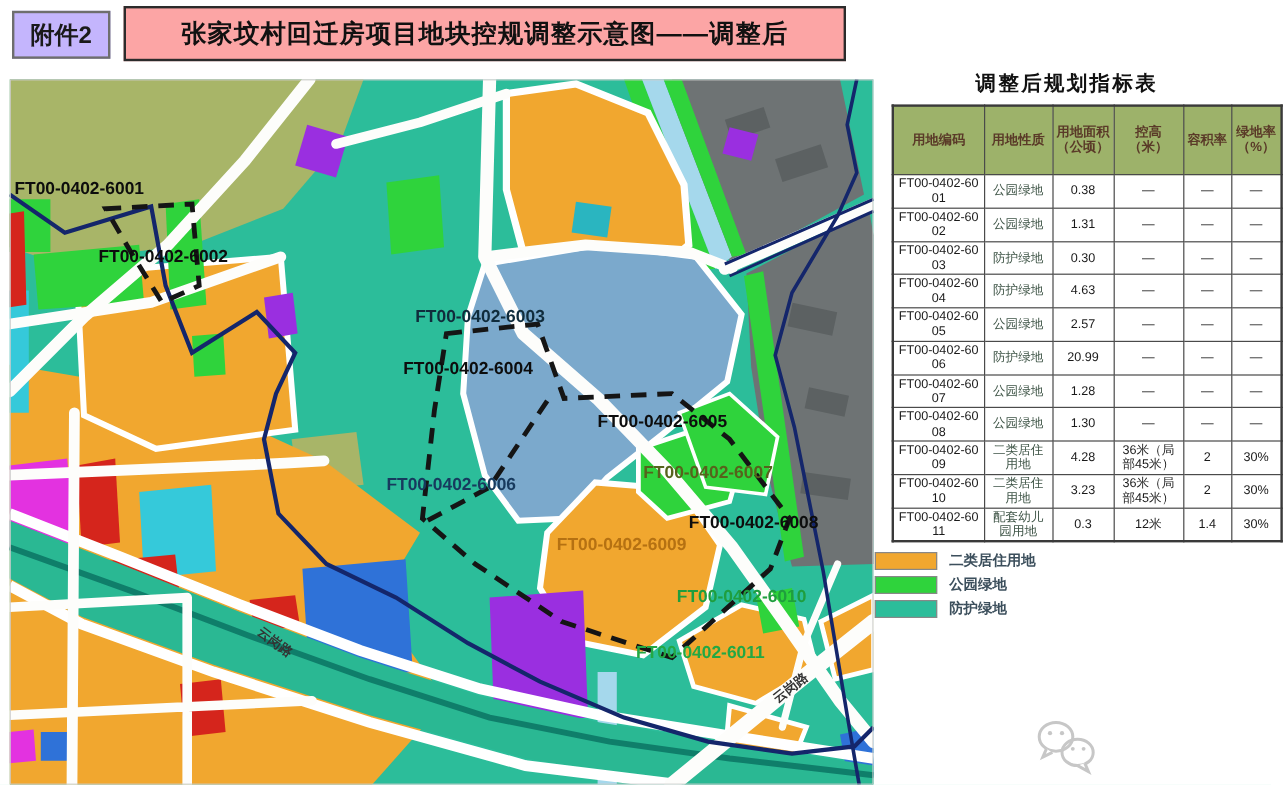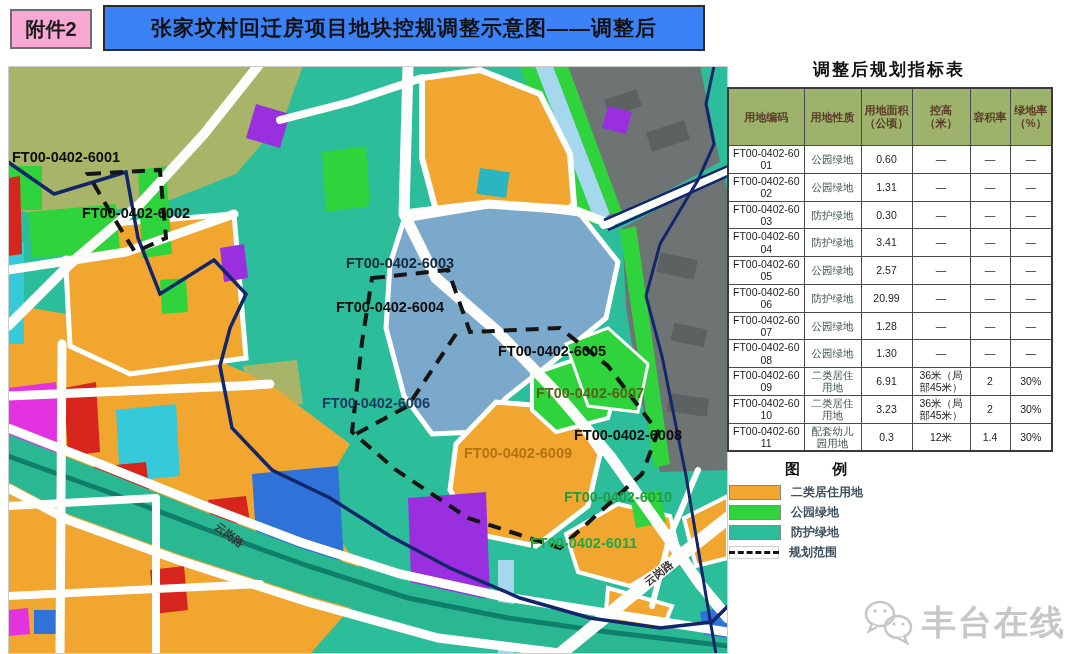--- a/index.html
+++ b/index.html
@@ -1,31 +1,31 @@
 <!DOCTYPE html>
 <html><head>
 <meta charset="utf-8">
 <style>
   html,body{margin:0;padding:0;background:#ffffff;}
   body{width:1070px;height:654px;position:relative;overflow:hidden;
        font-family:"Liberation Sans","DejaVu Sans",sans-serif;color:#111;}
   
   .badge{position:absolute;left:10px;top:9px;width:78px;height:36px;
-         background:#f9a8d4;border:2px solid #6e6e6e;display:flex;
+         background:#c4b5fd;border:2px solid #6e6e6e;display:flex;
          align-items:center;justify-content:center;font-size:20px;font-weight:bold;color:#1a1a1a;}
   .title-box{position:absolute;left:103px;top:5px;width:598px;height:42px;
-         background:#3b82f6;border:2px solid #2b2b2b;display:flex;align-items:center;
+         background:#fca5a5;border:2px solid #2b2b2b;display:flex;align-items:center;
          justify-content:center;font-size:21px;font-weight:bold;letter-spacing:1px;color:#111;}
   
   .map-wrap{position:absolute;left:8px;top:66px;width:720px;height:588px;background:#fff;}
   .map-wrap svg{display:block;}
   
   .panel{position:absolute;left:727px;top:56px;width:324px;}
   .tbl-title{text-align:center;font-size:17px;font-weight:bold;letter-spacing:2px;color:#111;margin:2px 0 6px 0;}
-  table.spec{border-collapse:collapse;width:100%;table-layout:fixed;background:#fff;}
+  table.spec{border-collapse:collapse;width:100%;table-layout:fixed;background:#fff;margin-left:16px;}
   table.spec th,table.spec td{border:1px solid #4a4a4a;padding:1px 2px;
       font-size:10.5px;line-height:1.18;text-align:center;vertical-align:middle;word-break:break-all;}
   table.spec th{background:#9db26a;color:#5a3a28;font-weight:bold;font-size:11px;height:54px;}
   table.spec{border:2px solid #3a3a3a;}
   td.code{color:#1a1a1a;}
   td.nature{color:#3f5547;}
   td.num{color:#1a1a1a;}
   
   .legend{margin-top:8px;}
   .legend-title{font-size:15px;font-weight:bold;letter-spacing:14px;color:#111;margin:2px 0 6px 58px;}
@@ -204,21 +204,21 @@
           <th>用地面积（公顷）</th>
           <th>控高（米）</th>
           <th>容积率</th>
           <th>绿地率（%）</th>
         </tr>
       </thead>
     <tbody>
         <tr>
           <td class="code">FT00-0402-6001</td>
           <td class="nature">公园绿地</td>
-          <td class="num">0.60</td>
+          <td class="num">0.38</td>
           <td class="num">—</td>
           <td class="num">—</td>
           <td class="num">—</td>
         </tr>
         <tr>
           <td class="code">FT00-0402-6002</td>
           <td class="nature">公园绿地</td>
           <td class="num">1.31</td>
           <td class="num">—</td>
           <td class="num">—</td>
@@ -228,21 +228,21 @@
           <td class="code">FT00-0402-6003</td>
           <td class="nature">防护绿地</td>
           <td class="num">0.30</td>
           <td class="num">—</td>
           <td class="num">—</td>
           <td class="num">—</td>
         </tr>
         <tr>
           <td class="code">FT00-0402-6004</td>
           <td class="nature">防护绿地</td>
-          <td class="num">3.41</td>
+          <td class="num">4.63</td>
           <td class="num">—</td>
           <td class="num">—</td>
           <td class="num">—</td>
         </tr>
         <tr>
           <td class="code">FT00-0402-6005</td>
           <td class="nature">公园绿地</td>
           <td class="num">2.57</td>
           <td class="num">—</td>
           <td class="num">—</td>
@@ -268,21 +268,21 @@
           <td class="code">FT00-0402-6008</td>
           <td class="nature">公园绿地</td>
           <td class="num">1.30</td>
           <td class="num">—</td>
           <td class="num">—</td>
           <td class="num">—</td>
         </tr>
         <tr>
           <td class="code">FT00-0402-6009</td>
           <td class="nature">二类居住用地</td>
-          <td class="num">6.91</td>
+          <td class="num">4.28</td>
           <td class="num">36米（局部45米）</td>
           <td class="num">2</td>
           <td class="num">30%</td>
         </tr>
         <tr>
           <td class="code">FT00-0402-6010</td>
           <td class="nature">二类居住用地</td>
           <td class="num">3.23</td>
           <td class="num">36米（局部45米）</td>
           <td class="num">2</td>
@@ -293,53 +293,45 @@
           <td class="nature">配套幼儿园用地</td>
           <td class="num">0.3</td>
           <td class="num">12米</td>
           <td class="num">1.4</td>
           <td class="num">30%</td>
         </tr>
       </tbody>
   </table>
 
   <div class="legend">
-    <div class="legend-title">图  例</div>
     <div id="legend-items">
         <div class="legend-row">
           <span class="legend-swatch " style="background: rgb(241, 167, 47);"></span>
           <span class="legend-label">二类居住用地</span>
         </div>
         <div class="legend-row">
           <span class="legend-swatch " style="background: rgb(47, 211, 60);"></span>
           <span class="legend-label">公园绿地</span>
         </div>
         <div class="legend-row">
           <span class="legend-swatch " style="background: rgb(44, 189, 154);"></span>
           <span class="legend-label">防护绿地</span>
         </div>
-        <div class="legend-row">
-          <span class="legend-swatch dashed">
-            <i></i>
-          </span>
-          <span class="legend-label">规划范围</span>
-        </div>
       </div>
   </div>
 </div>
 
 <div class="watermark">
   <svg class="wm-icon" viewBox="0 0 56 52">
     <g fill="none" stroke="#c7c7c7" stroke-width="2.5">
       <ellipse cx="18" cy="17" rx="14" ry="12"></ellipse>
       <path d="M10,27 L7,34 L15,30" fill="#fff" stroke="#c7c7c7"></path>
       <ellipse cx="36" cy="30" rx="13" ry="11"></ellipse>
       <path d="M42,39 L45,46 L36,41" fill="#fff" stroke="#c7c7c7"></path>
     </g>
     <g fill="#c7c7c7">
       <circle cx="13" cy="14" r="1.8"></circle>
         <circle cx="23" cy="14" r="1.8"></circle>
       <circle cx="32" cy="27" r="1.6"></circle>
         <circle cx="41" cy="27" r="1.6"></circle>
     </g>
   </svg>
-  <span class="wm-text">丰台在线</span>
 </div>
 
 </body></html>

